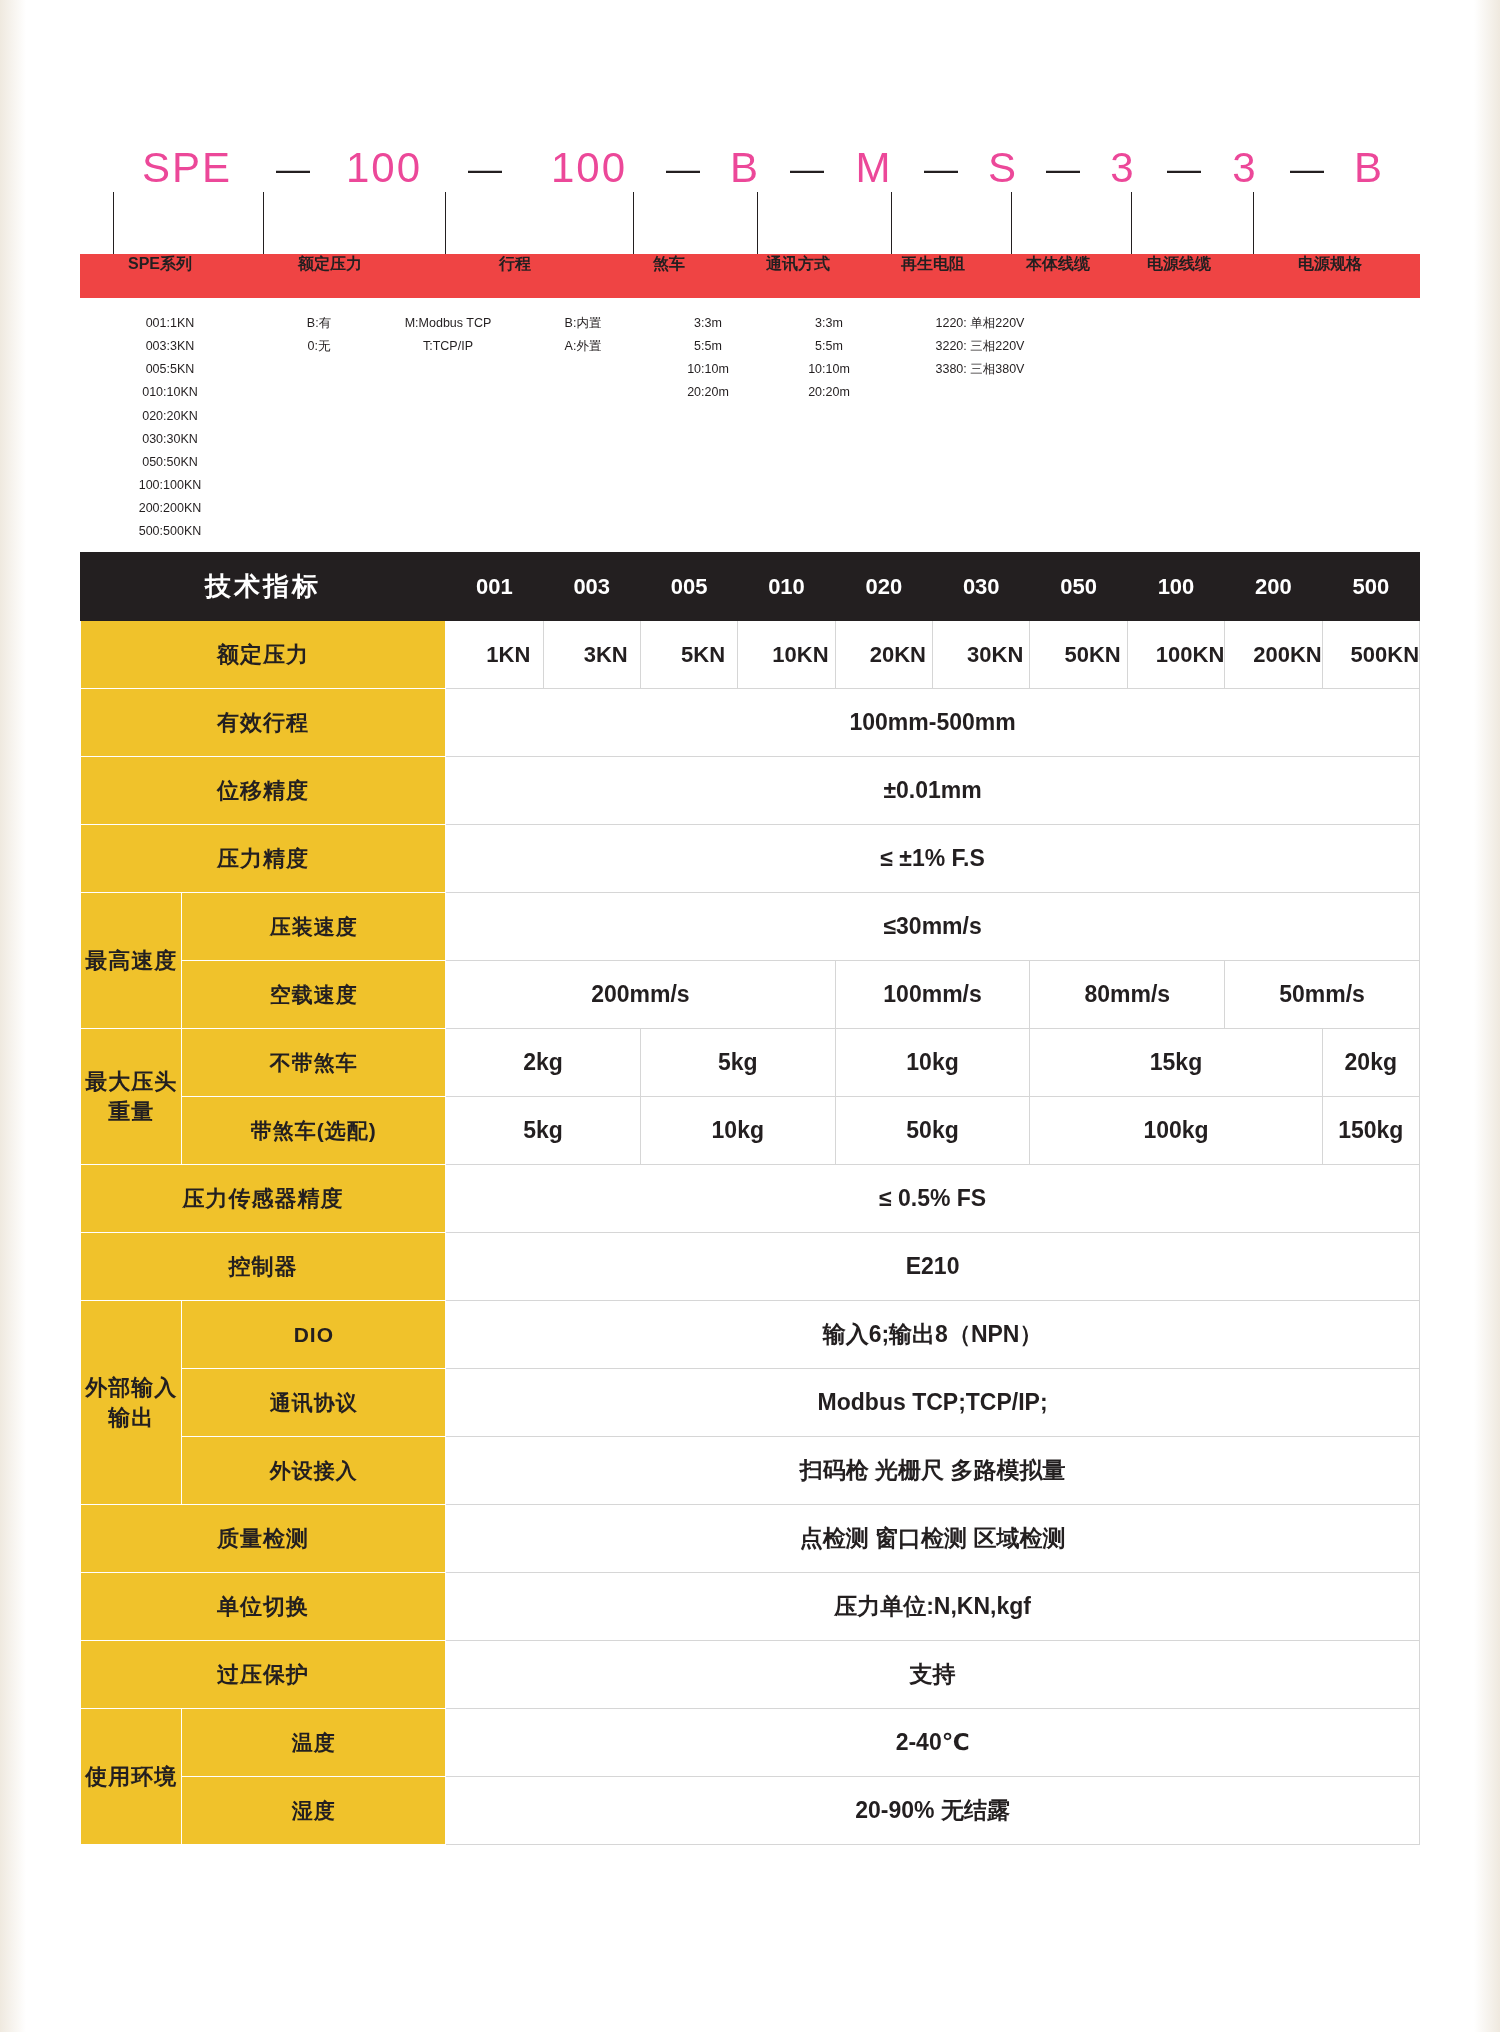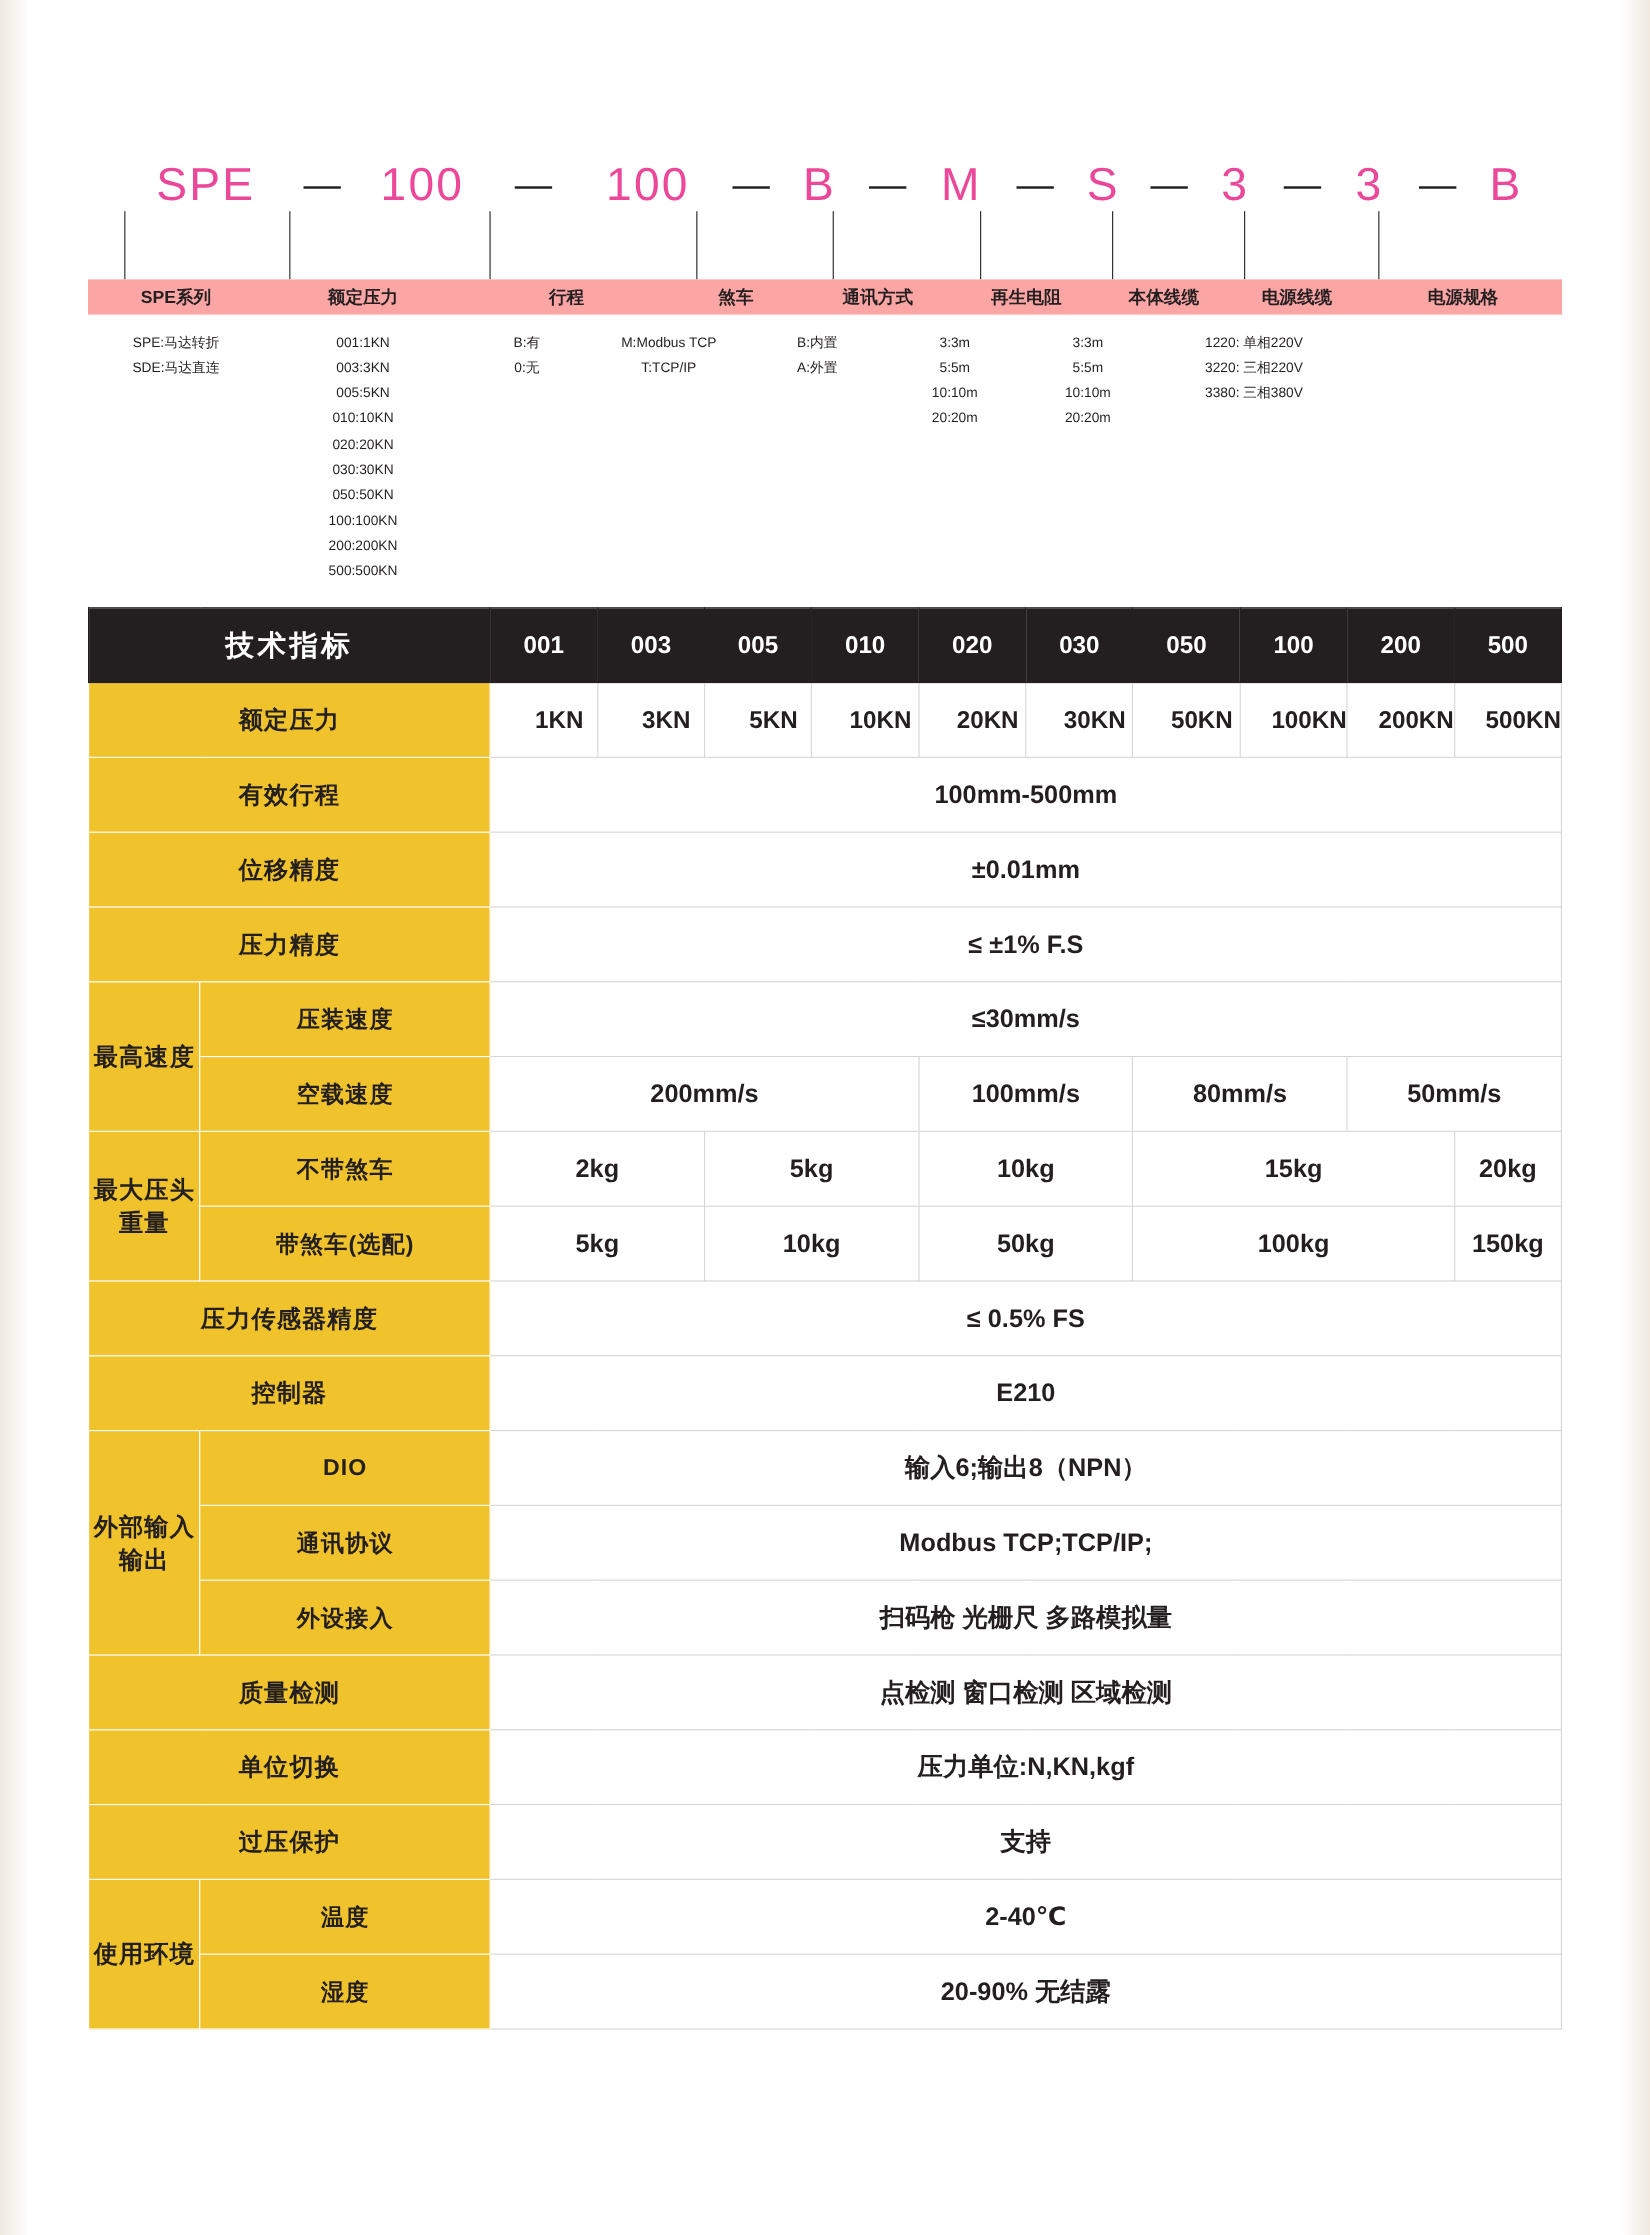--- a/index.html
+++ b/index.html
@@ -68,23 +68,23 @@
 
   
   .legend {
     position: absolute;
     left: 80px;
     top: 254px;
     width: 1340px;
   }
   .legend-head {
     display: flex;
-    background: #fca5a5;
-    height: 32px;
-    align-items: center;
+    background: #ef4444;
+    height: 44px;
+    align-items: flex-start;
   }
   .legend-head div {
     text-align: center;
     font-size: 16px;
     font-weight: bold;
     color: #231f20;
   }
   .legend-body {
     display: flex;
     padding-top: 14px;
@@ -208,24 +208,20 @@
       <div style="width:190px">行程</div>
       <div style="width:118px">煞车</div>
       <div style="width:140px">通讯方式</div>
       <div style="width:130px">再生电阻</div>
       <div style="width:120px">本体线缆</div>
       <div style="width:122px">电源线缆</div>
       <div style="width:180px">电源规格</div>
     </div>
 
     <div class="legend-body">
-      <div class="legend-col" style="width:160px">
-        <div>SPE:马达转折</div>
-        <div>SDE:马达直连</div>
-      </div>
       <div class="legend-col" style="width:180px">
         <div>001:1KN</div>
         <div>003:3KN</div>
         <div>005:5KN</div>
         <div>010:10KN</div>
         <div>020:20KN</div>
         <div>030:30KN</div>
         <div>050:50KN</div>
         <div>100:100KN</div>
         <div>200:200KN</div>

